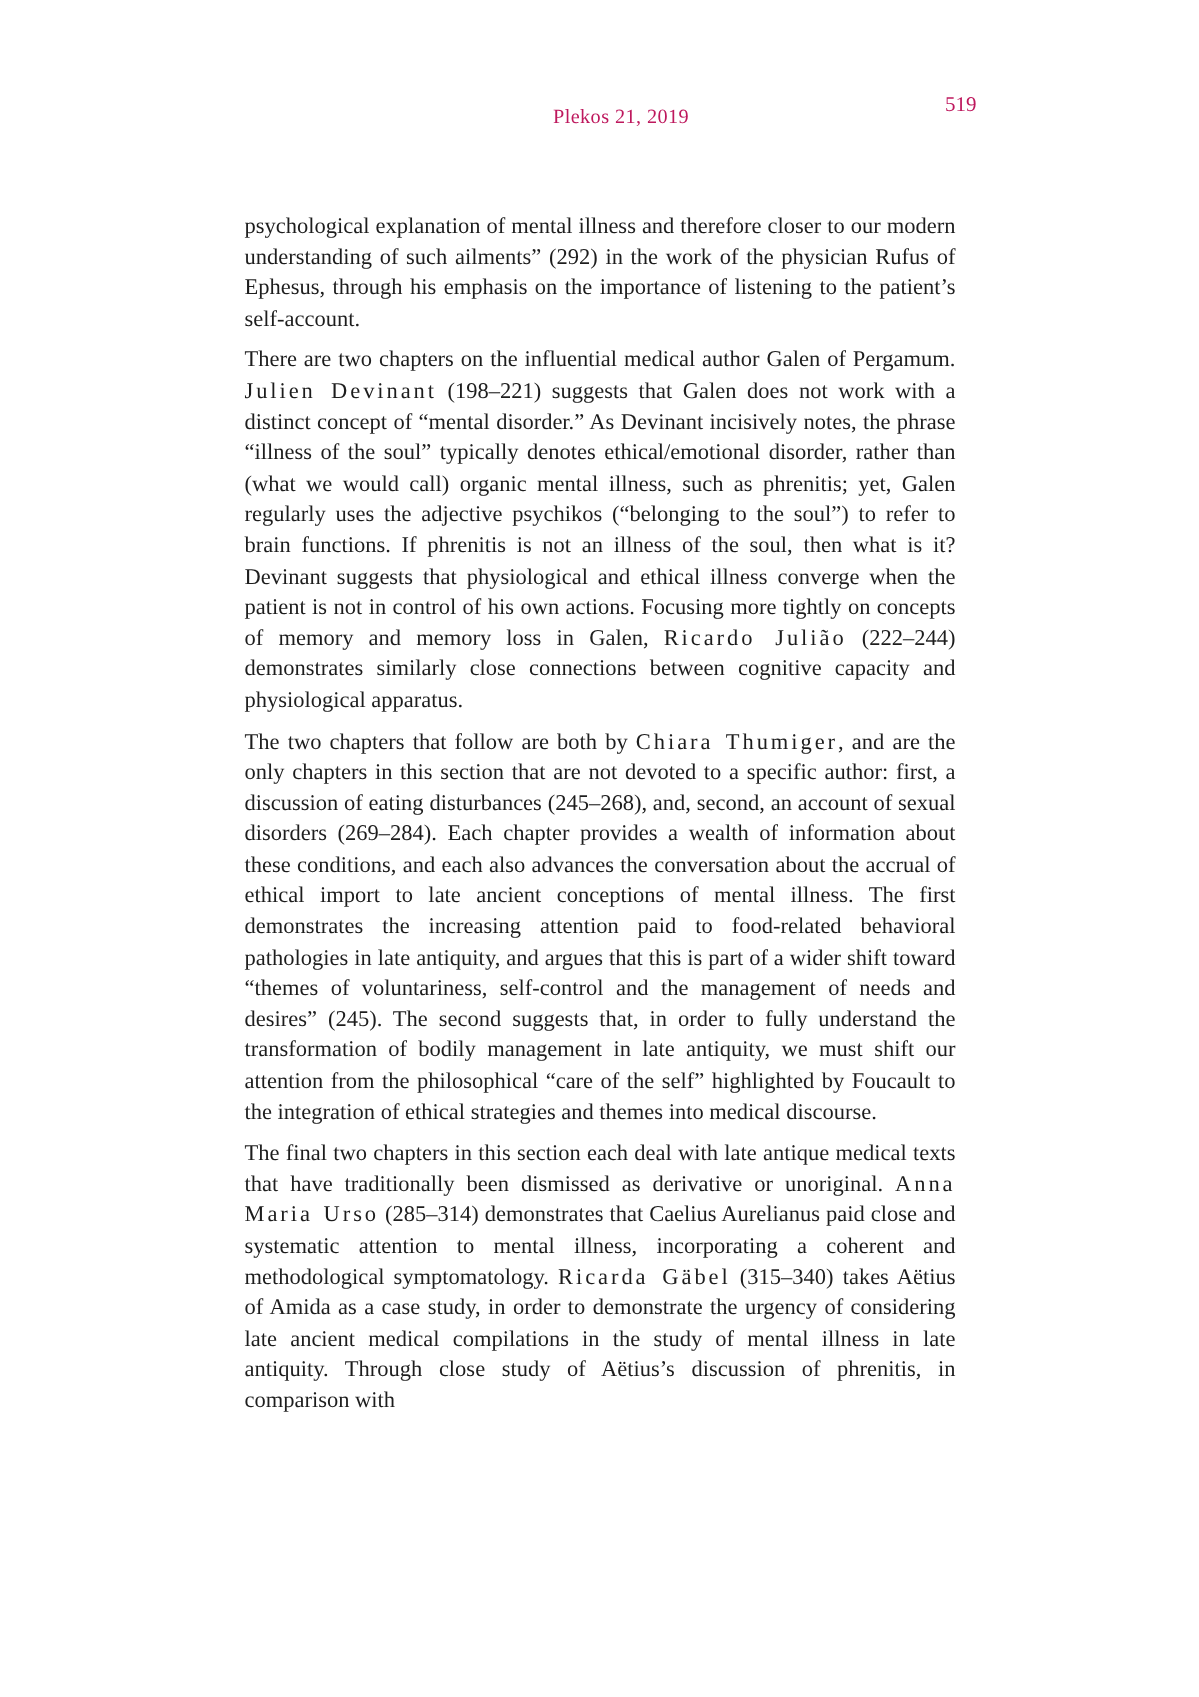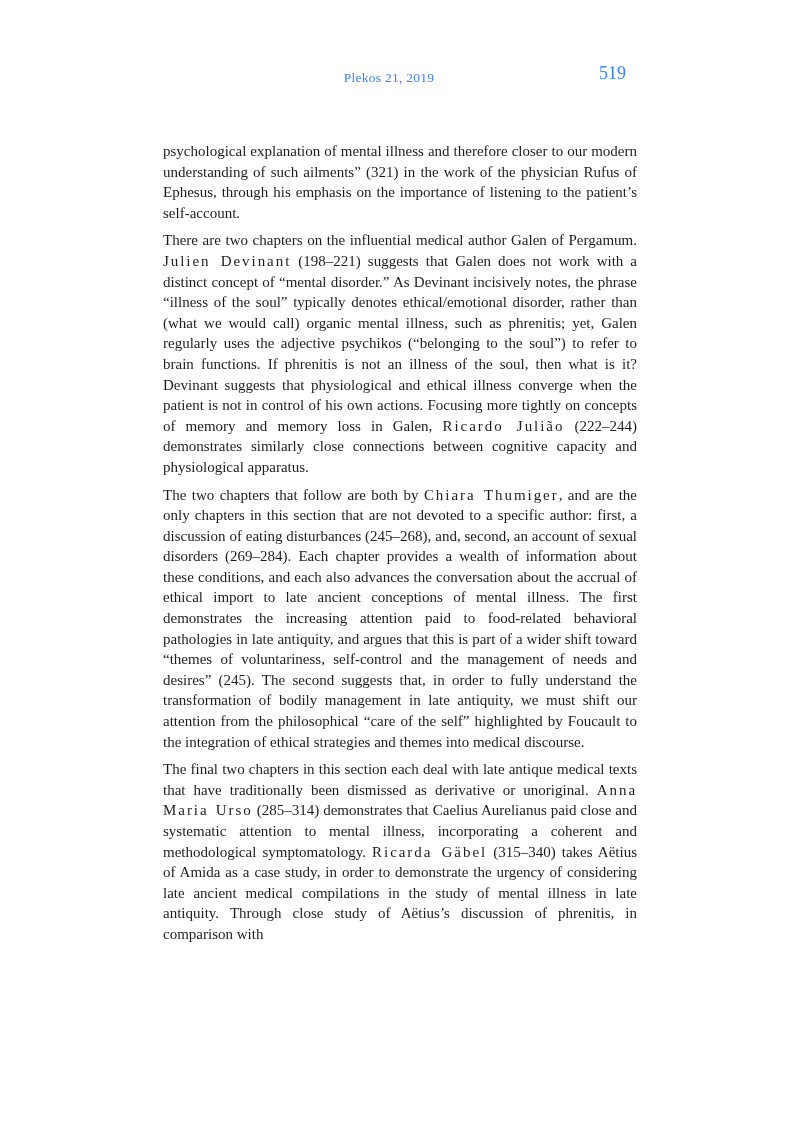--- a/index.html
+++ b/index.html
@@ -16,34 +16,34 @@
   }
   .page {
     position: relative;
     width: 799px;
     height: 1131px;
     background: #ffffff;
   }
   .page-header {
     position: absolute;
     top: 70px;
-    left: 152px;
+    left: 177px;
     width: 474px;
     font-size: 13.5px;
-    color: #3b82f6;
+    color: #be185d;
   }
   .running-title {
     text-align: center;
     letter-spacing: 0.02em;
   }
   .page-number {
     position: absolute;
     right: 0;
     top: -7px;
-    font-size: 18px;
+    font-size: 14px;
     text-align: right;
   }
   .text-block {
     position: absolute;
     top: 141px;
     left: 163px;
     width: 474px;
     font-size: 15px;
     line-height: 20.6px;
     text-align: justify;
@@ -65,21 +65,21 @@
 
 <div class="page">
 
   <header class="page-header">
     <div class="running-title">Plekos 21, 2019</div>
     <div class="page-number">519</div>
   </header>
 
   <main class="text-block">
 
-    <p><span>psychological explanation of mental illness and therefore closer to our modern understanding of such ailments” (321) in the work of the physician Rufus of Ephesus, through his emphasis on the importance of listening to the patient’s self-account.</span></p>
+    <p><span>psychological explanation of mental illness and therefore closer to our modern understanding of such ailments” (292) in the work of the physician Rufus of Ephesus, through his emphasis on the importance of listening to the patient’s self-account.</span></p>
 
     <p><span>There are two chapters on the influential medical author Galen of Pergamum. </span><span class="spaced">Julien Devinant</span><span> (198–221) suggests that Galen does not work with a distinct concept of “mental disorder.” As Devinant incisively notes, the phrase “illness of the soul” typically denotes ethical/emotional disorder, rather than (what we would call) organic mental illness, such as phrenitis; yet, Galen regularly uses the adjective </span><span class="ital">psychikos</span><span> (“belonging to the soul”) to refer to brain functions. If phrenitis is not an illness of the soul, then what is it? Devinant suggests that physiological and ethical illness converge when the patient is not in control of his own actions. Focusing more tightly on concepts of memory and memory loss in Galen, </span><span class="spaced">Ricardo Julião</span><span> (222–244) demonstrates similarly close connections between cognitive capacity and physiological apparatus.</span></p>
 
     <p><span>The two chapters that follow are both by </span><span class="spaced">Chiara Thumiger</span><span>, and are the only chapters in this section that are not devoted to a specific author: first, a discussion of eating disturbances (245–268), and, second, an account of sexual disorders (269–284). Each chapter provides a wealth of information about these conditions, and each also advances the conversation about the accrual of ethical import to late ancient conceptions of mental illness. The first demonstrates the increasing attention paid to food-related behavioral pathologies in late antiquity, and argues that this is part of a wider shift toward “themes of voluntariness, self-control and the management of needs and desires” (245). The second suggests that, in order to fully understand the transformation of bodily management in late antiquity, we must shift our attention from the philosophical “care of the self” highlighted by Foucault to the integration of ethical strategies and themes into medical discourse.</span></p>
 
     <p><span>The final two chapters in this section each deal with late antique medical texts that have traditionally been dismissed as derivative or unoriginal. </span><span class="spaced">Anna Maria Urso</span><span> (285–314) demonstrates that Caelius Aurelianus paid close and systematic attention to mental illness, incorporating a coherent and methodological symptomatology. </span><span class="spaced">Ricarda Gäbel</span><span> (315–340) takes Aëtius of Amida as a case study, in order to demonstrate the urgency of considering late ancient medical compilations in the study of mental illness in late antiquity. Through close study of Aëtius’s discussion of phrenitis, in comparison with</span></p>
 
   </main>
 
 </div>

